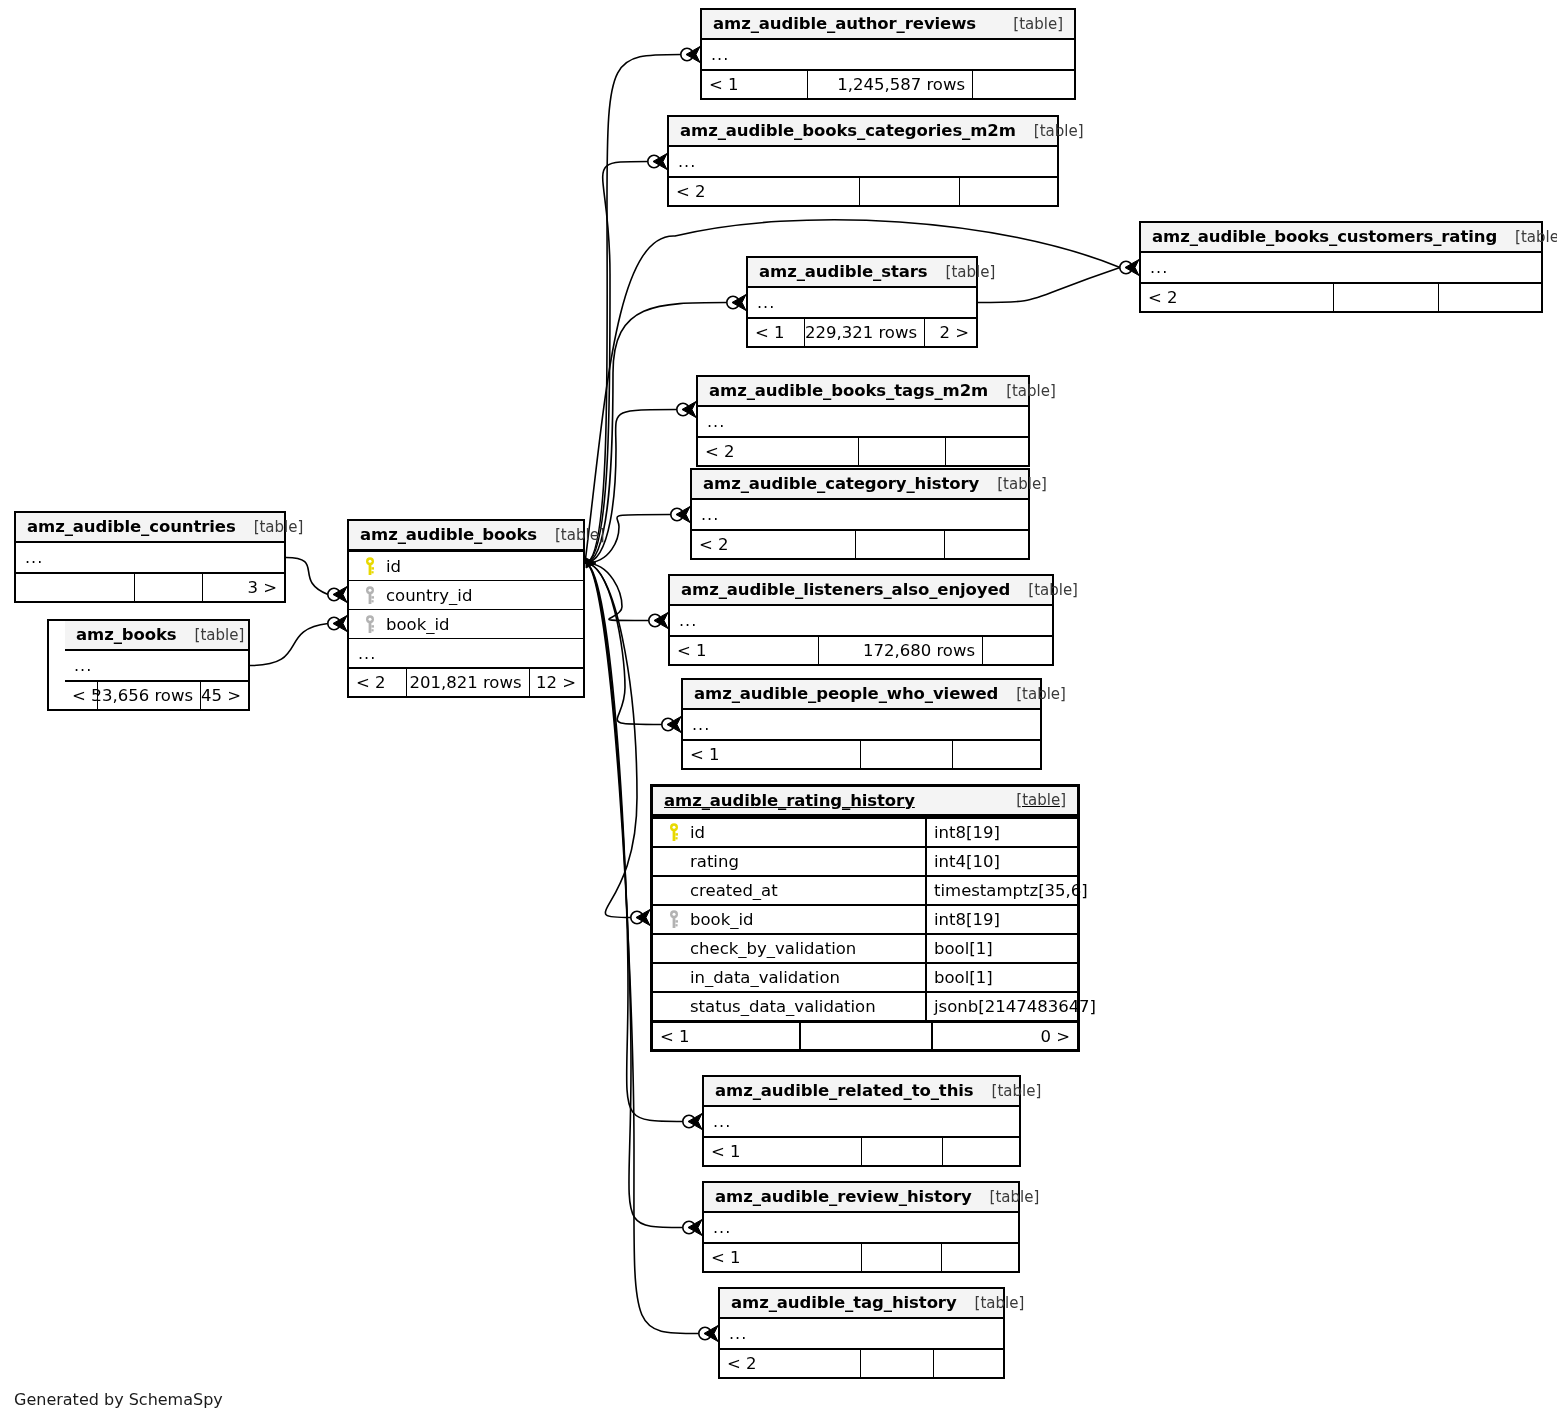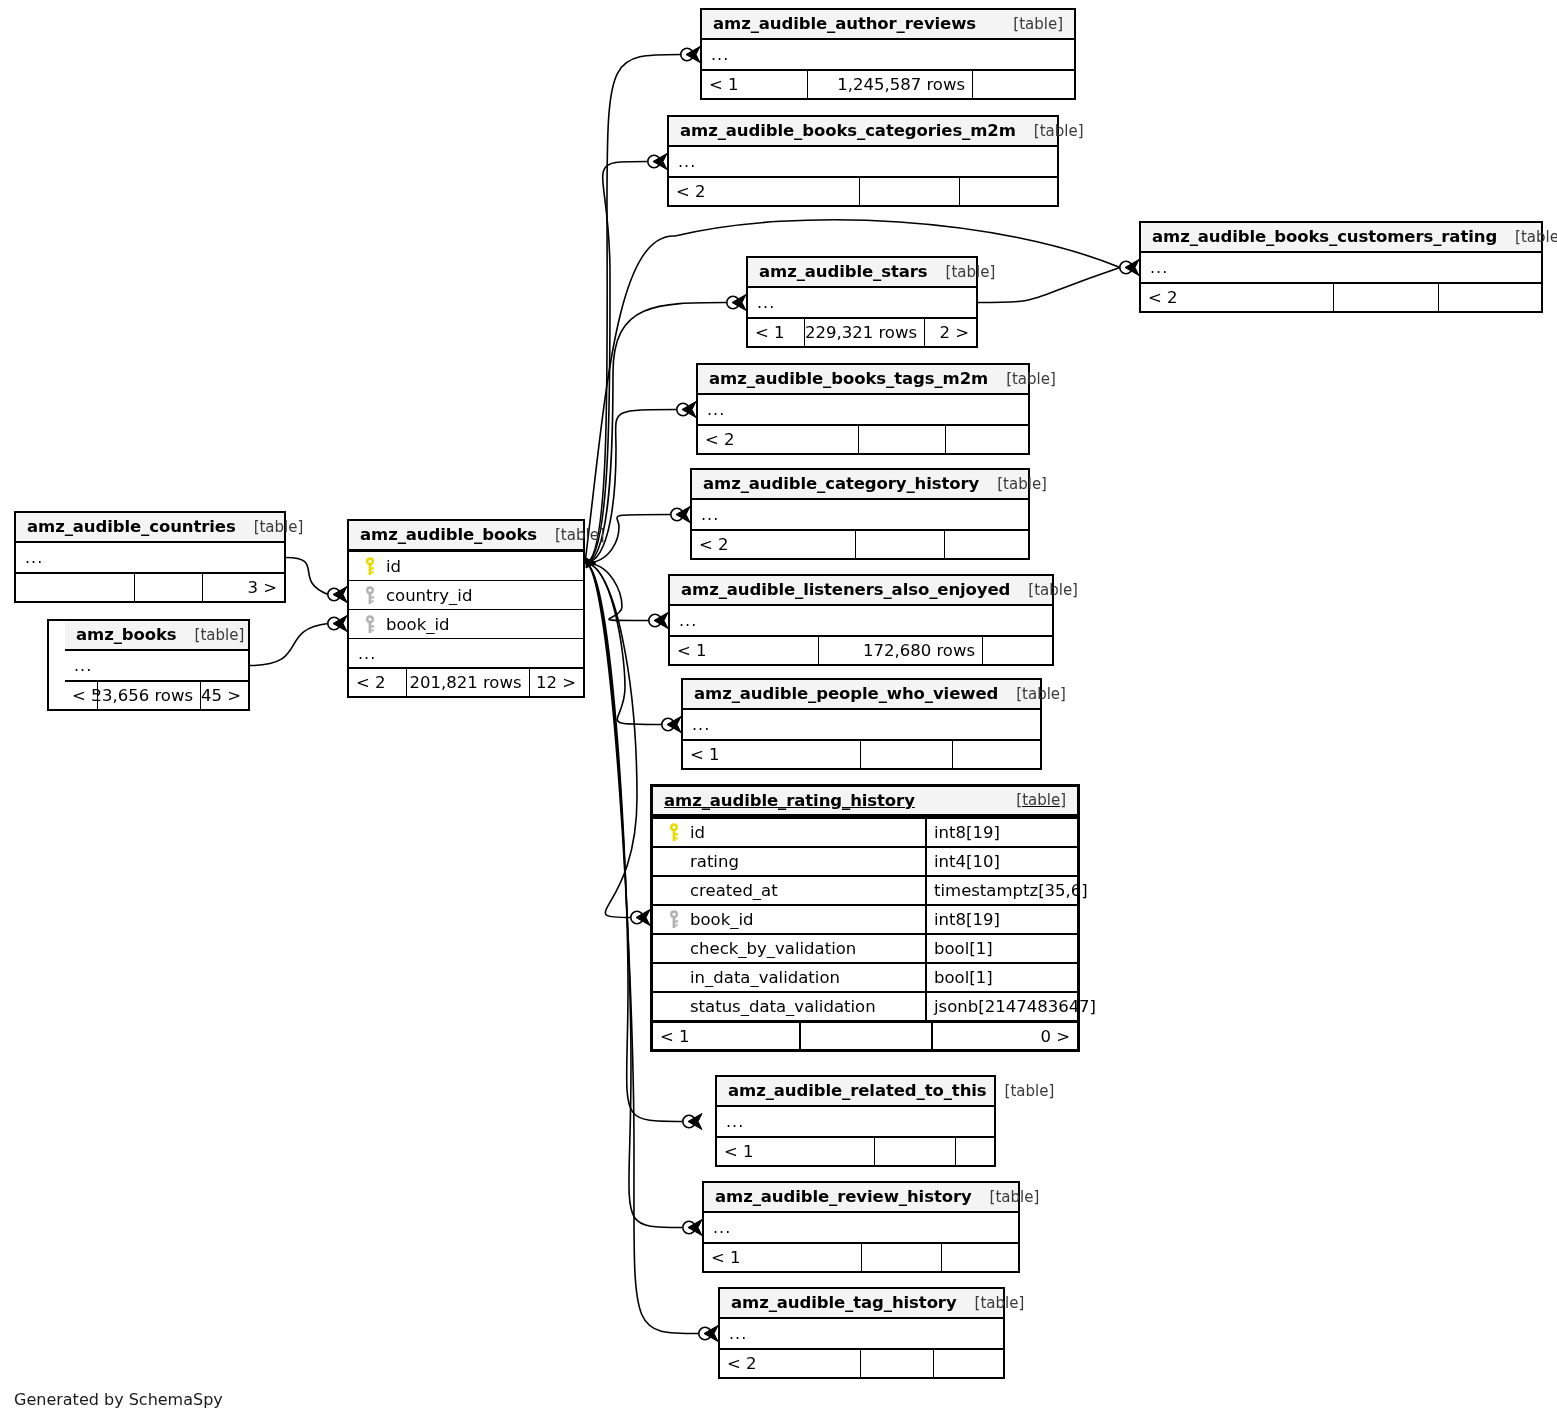--- a/index.html
+++ b/index.html
@@ -245,21 +245,21 @@
           <span class="tbl-name">amz_audible_stars</span>
           <span class="tbl-kind">[table]</span>
         </div>
         <div class="tbl-ellipsis" style="">...</div>
         <div class="tbl-foot">
           <span class="foot-cell foot-left" style="width:56px">&lt; 1</span>
           <span class="foot-cell foot-mid" style="width:120px">229,321 rows</span>
           <span class="foot-cell foot-right" style="flex:1 1 auto">2 &gt;</span>
         </div>
       </div>
-      <div class="tbl" style="left: 696px; top: 363px; width: 334px;">
+      <div class="tbl" style="left: 696px; top: 375px; width: 334px;">
         <div class="tbl-head">
           <span class="tbl-name">amz_audible_books_tags_m2m</span>
           <span class="tbl-kind">[table]</span>
         </div>
         <div class="tbl-ellipsis" style="">...</div>
         <div class="tbl-foot">
           <span class="foot-cell foot-left" style="width:160px">&lt; 2</span>
           <span class="foot-cell foot-mid" style="width:87px"></span>
           <span class="foot-cell foot-right" style="flex:1 1 auto"></span>
         </div>
@@ -355,21 +355,21 @@
           <span class="col-key"></span>
           <span class="col-name">status_data_validation</span>
           <span class="col-type" style="width:152px">jsonb[2147483647]</span>
         </div>
         <div class="tbl-foot">
           <span class="foot-cell foot-left" style="width:146px">&lt; 1</span>
           <span class="foot-cell foot-mid" style="width:132px"></span>
           <span class="foot-cell foot-right" style="flex:1 1 auto">0 &gt;</span>
         </div>
       </div>
-      <div class="tbl" style="left: 702px; top: 1075px; width: 281px; margin-left: 13px;">
+      <div class="tbl" style="left: 702px; top: 1075px; width: 319px;">
         <div class="tbl-head">
           <span class="tbl-name">amz_audible_related_to_this</span>
           <span class="tbl-kind">[table]</span>
         </div>
         <div class="tbl-ellipsis" style="">...</div>
         <div class="tbl-foot">
           <span class="foot-cell foot-left" style="width:157px">&lt; 1</span>
           <span class="foot-cell foot-mid" style="width:81px"></span>
           <span class="foot-cell foot-right" style="flex:1 1 auto"></span>
         </div>

